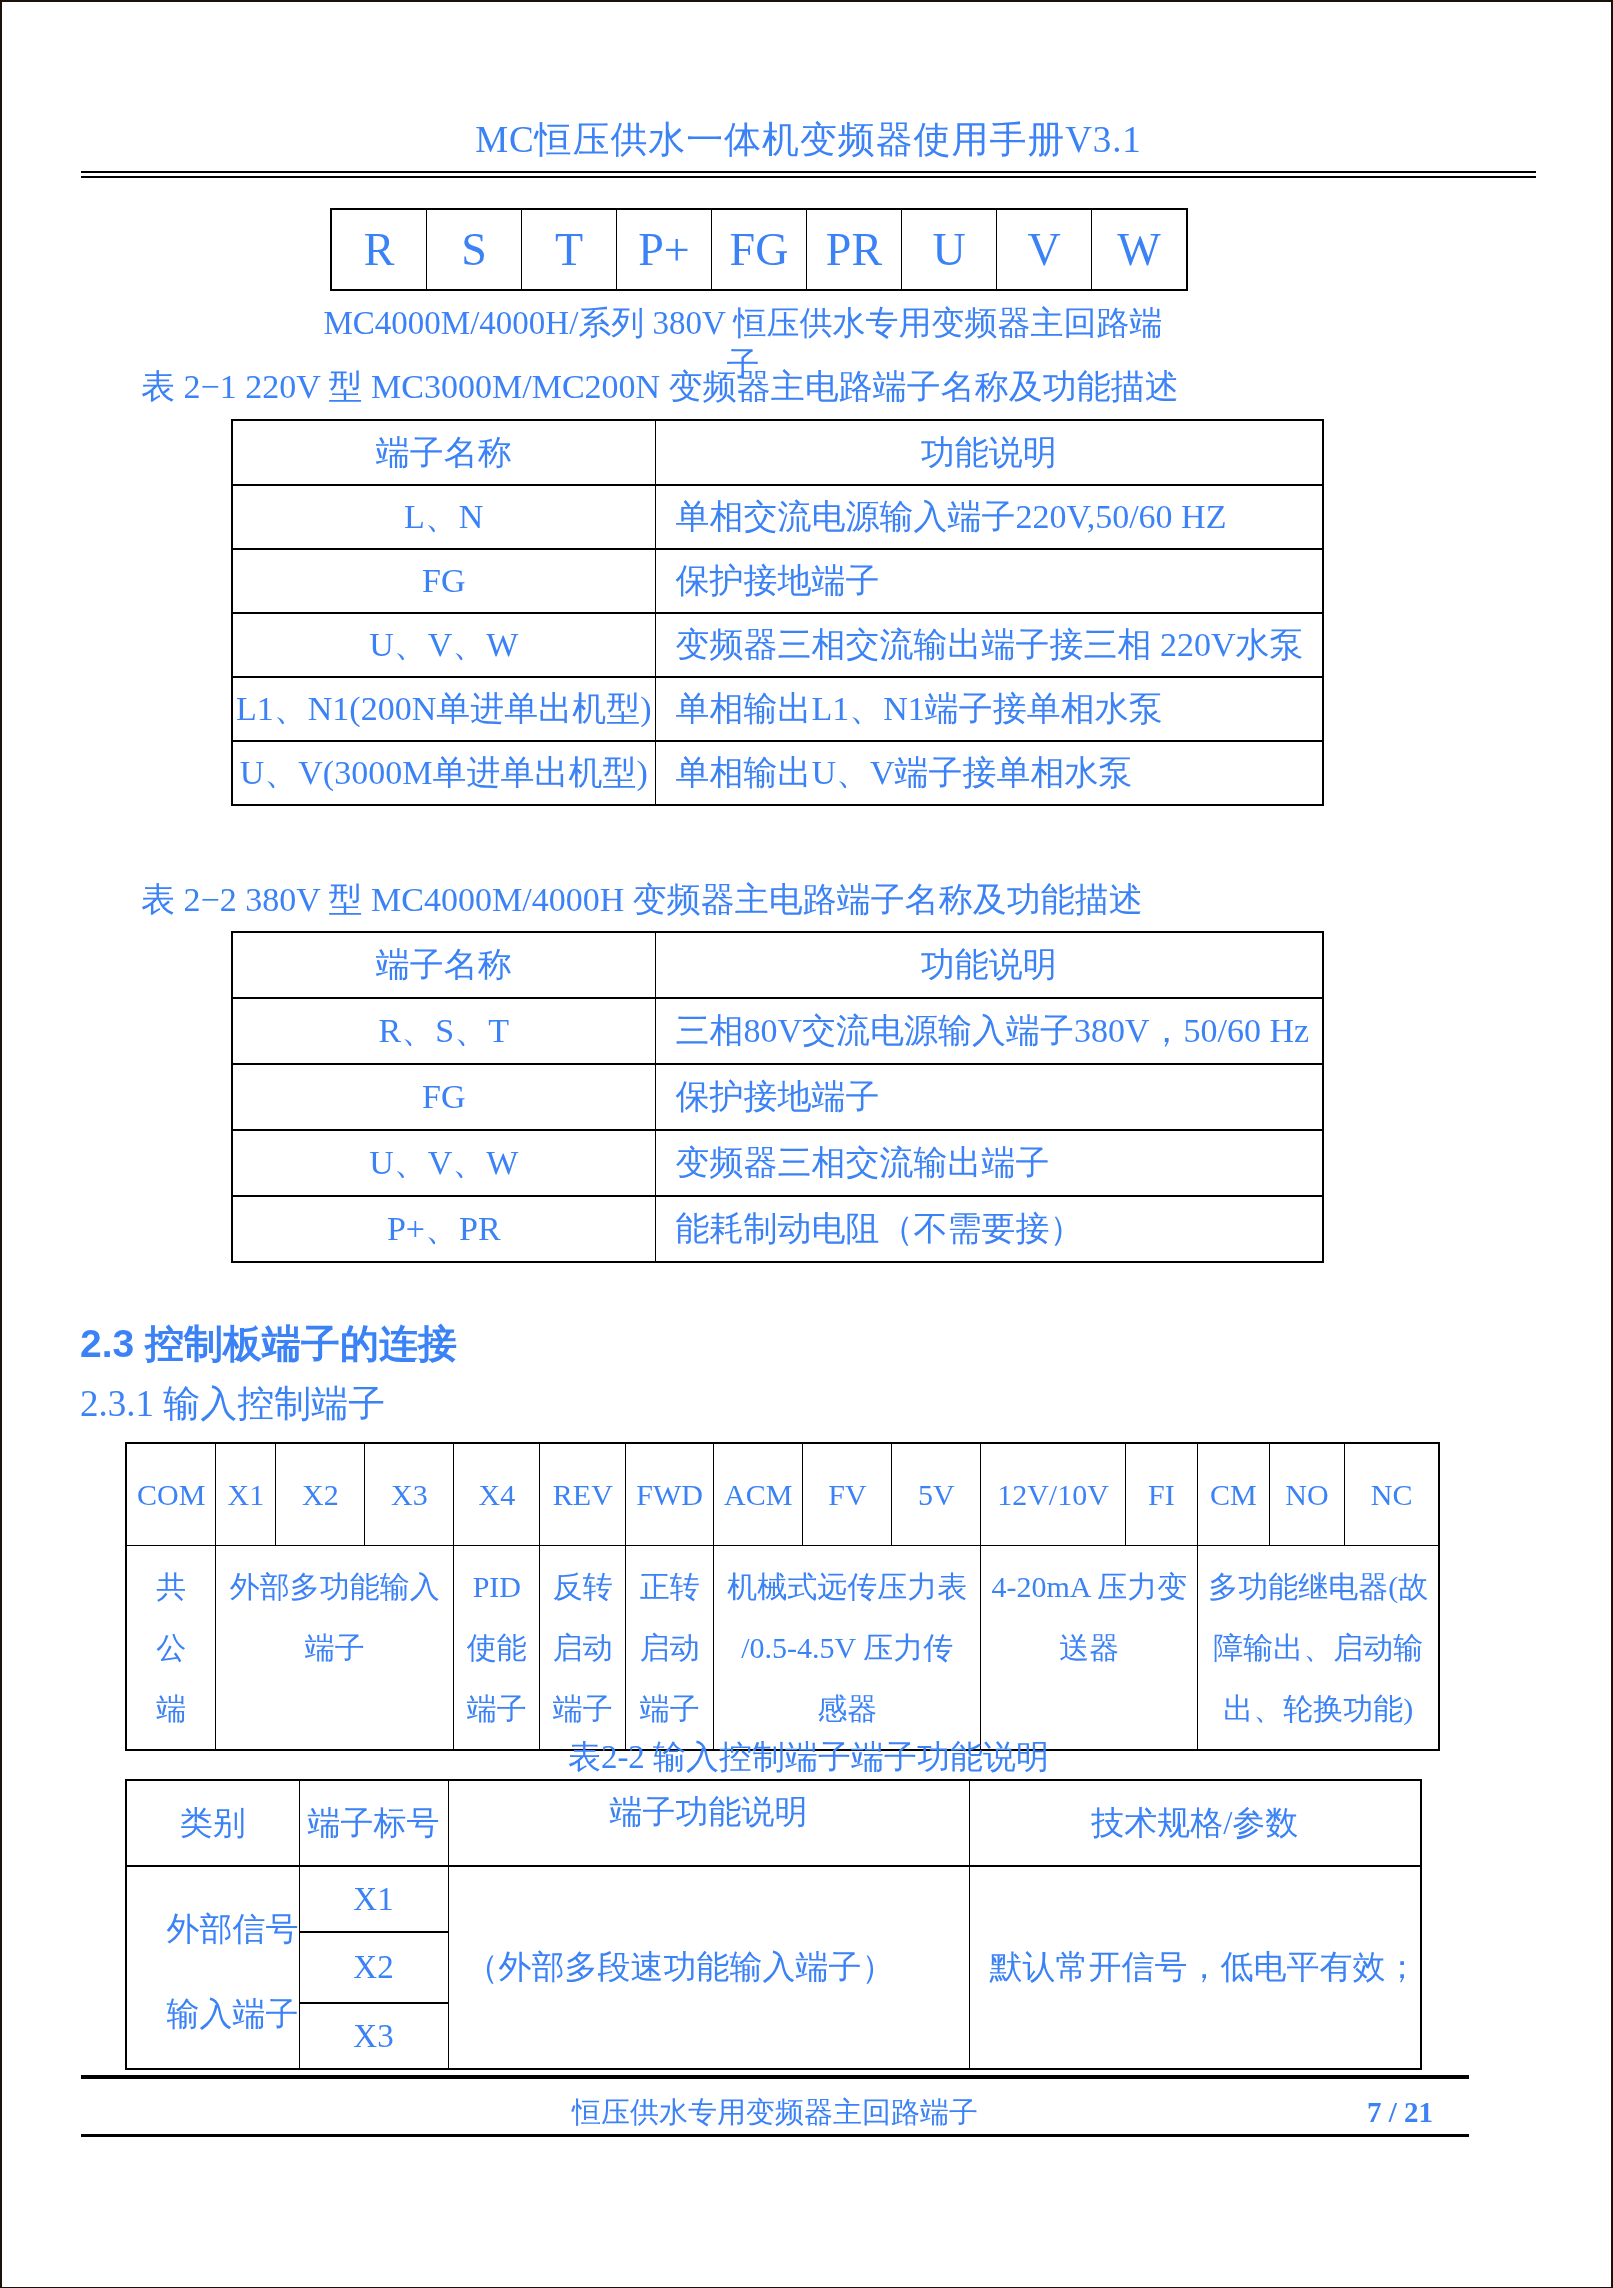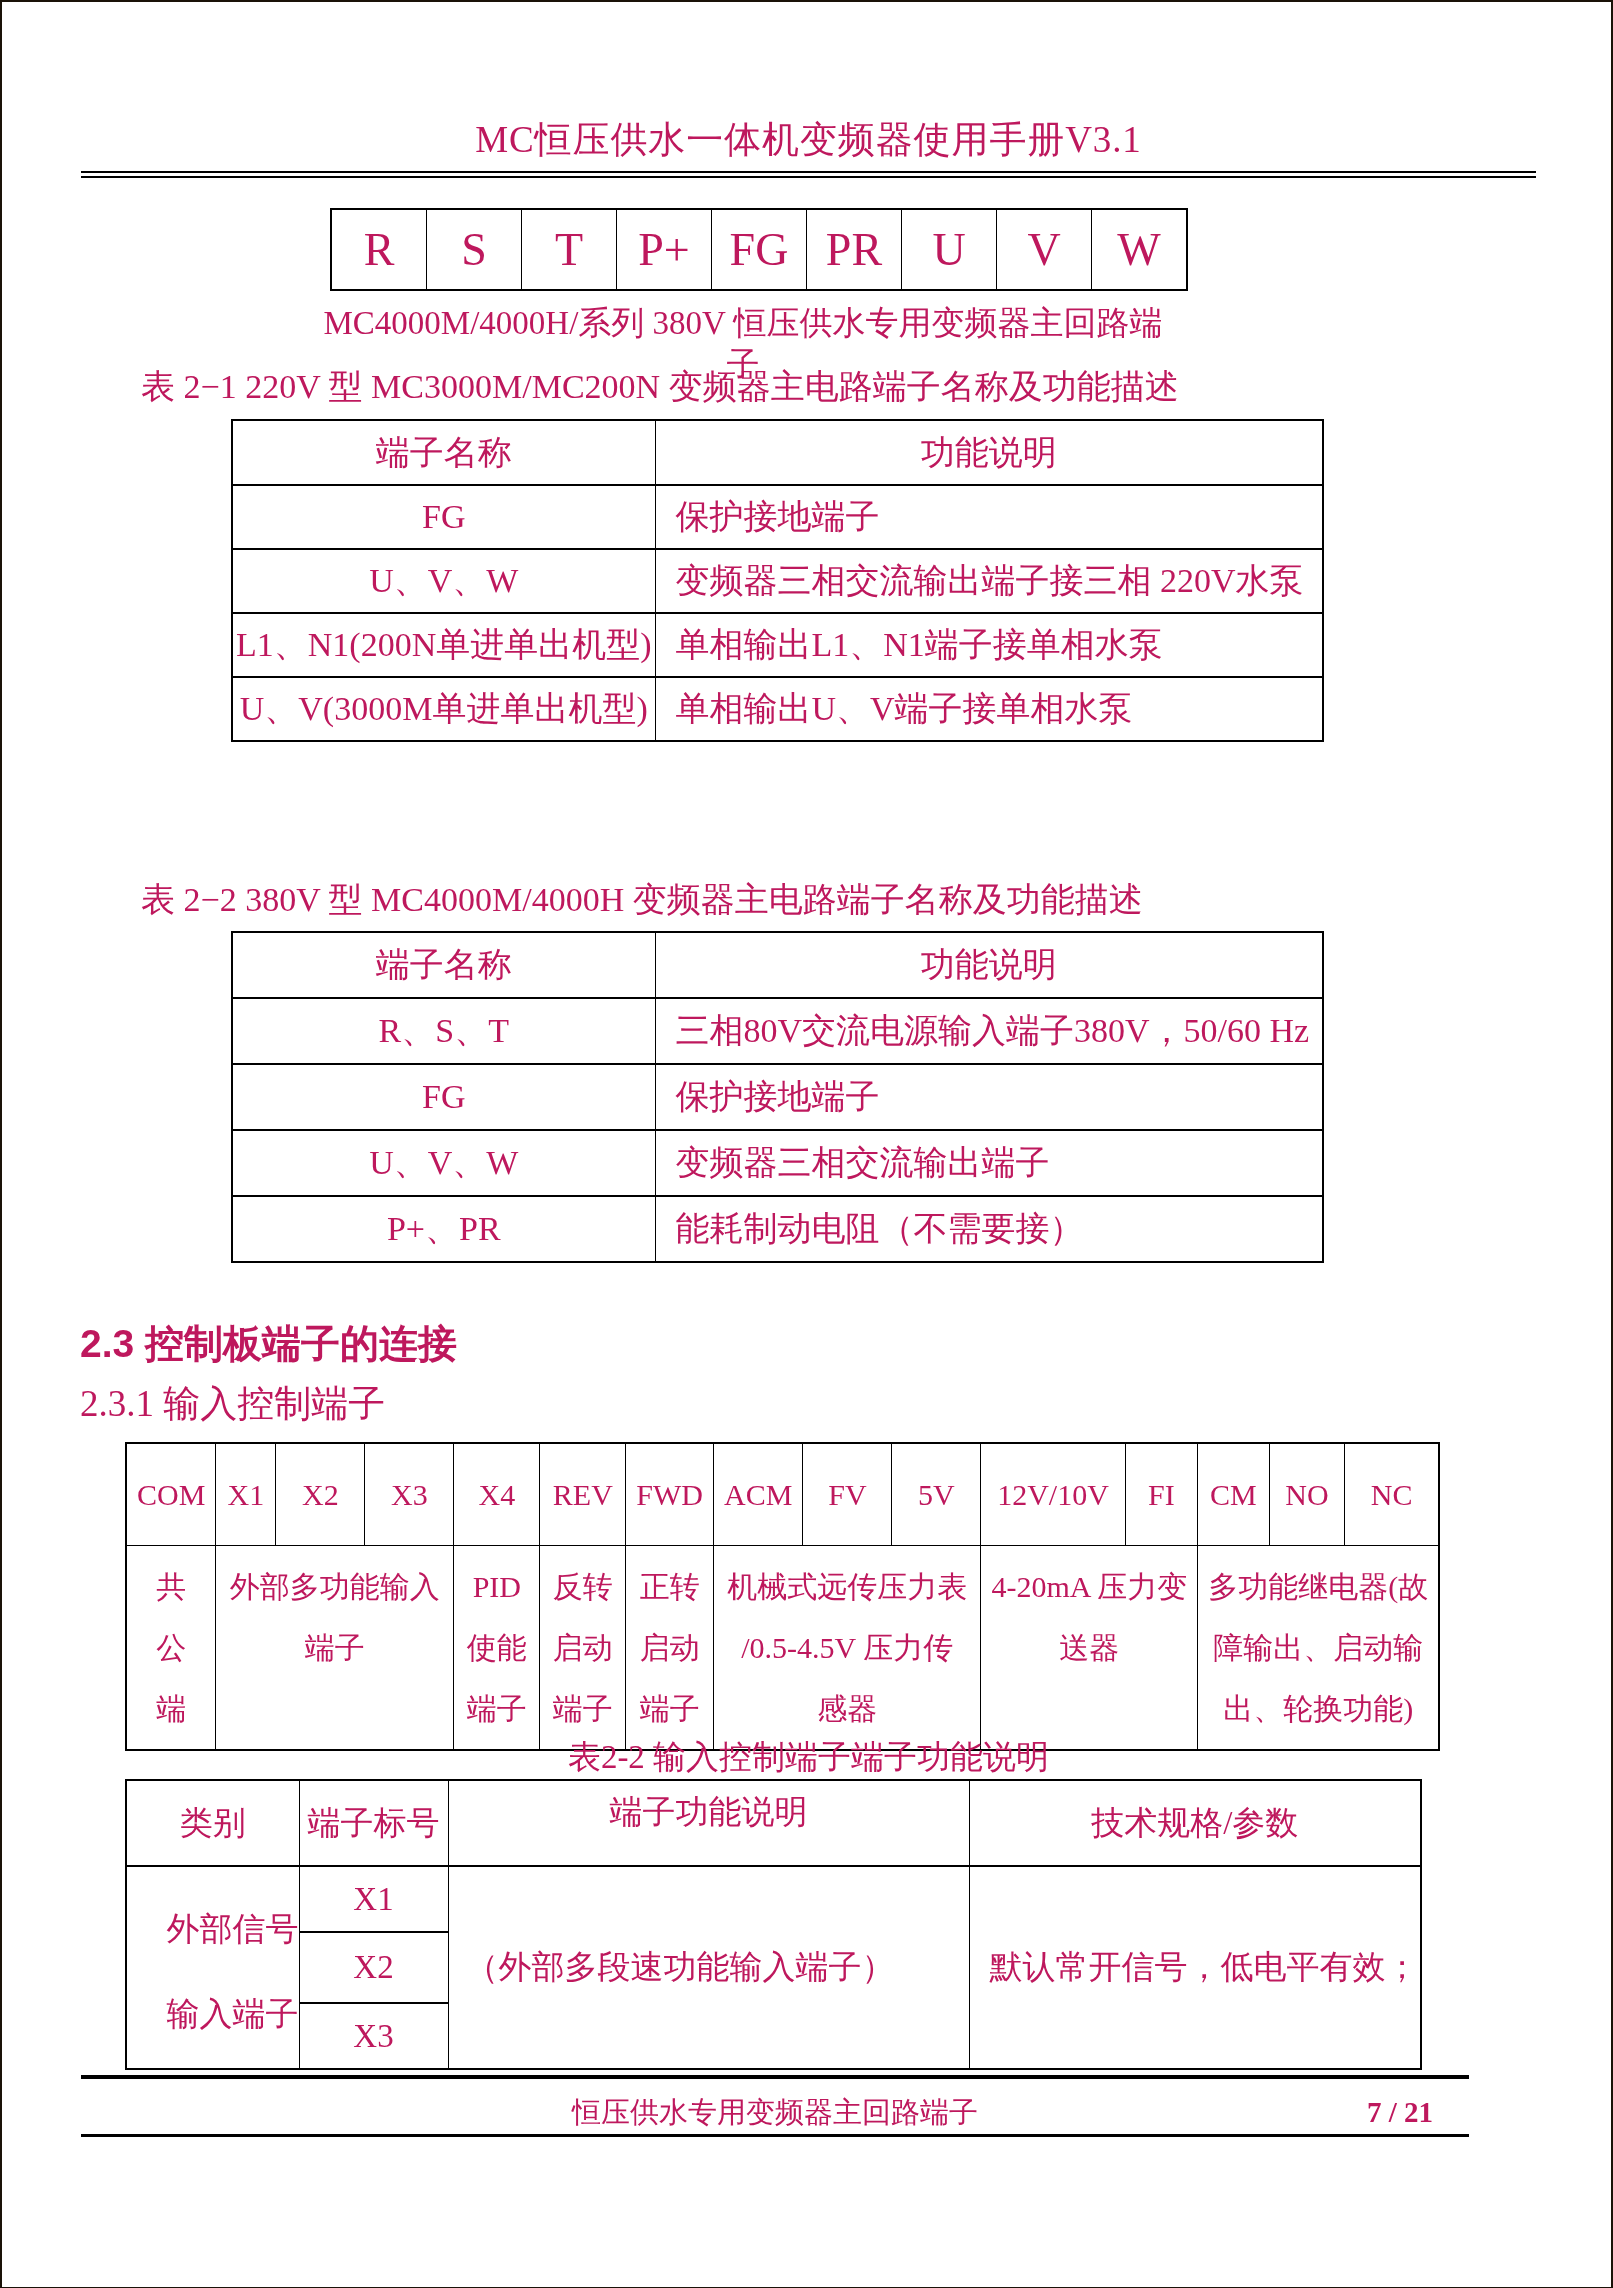--- a/index.html
+++ b/index.html
@@ -3,21 +3,21 @@
 <meta charset="utf-8">
 <style>
   html,body{margin:0;padding:0;background:#e8e8e8;}
   .page{
     position:relative;
     width:1613px;height:2289px;
     background:#fff;
     border:2.8px solid #1a1208;
     box-sizing:border-box;
     font-family:"Liberation Serif","DejaVu Serif",serif;
-    color:#be185d;
+    color:#3b82f6;
     overflow:hidden;
   }
   .abs{position:absolute;}
 
   
   .header-title{
     top:114px;left:0;width:1613px;
     text-align:center;font-size:37px;line-height:48px;
     letter-spacing:0.9px;
   }
@@ -128,20 +128,24 @@
   <div class="abs tbl-title t1-title">表 2−1 220V 型 MC3000M/MC200N 变频器主电路端子名称及功能描述</div>
   <table class="abs desc-table t1-table">
     <colgroup>
         <col style="width:423px">
         <col style="width:668px">
       </colgroup>
     <tbody>
         <tr style="height:65px">
       <td class="hdr">端子名称</td>
       <td class="hdr">功能说明</td>
+    </tr>
+    <tr style="height:64px">
+      <td class="c-name">L、N</td>
+      <td class="c-desc">单相交流电源输入端子220V,50/60 HZ</td>
     </tr>
     <tr style="height:64px">
       <td class="c-name">FG</td>
       <td class="c-desc">保护接地端子</td>
     </tr>
     <tr style="height:64px">
       <td class="c-name">U、V、W</td>
       <td class="c-desc">变频器三相交流输出端子接三相 220V水泵</td>
     </tr>
     <tr style="height:64px">

